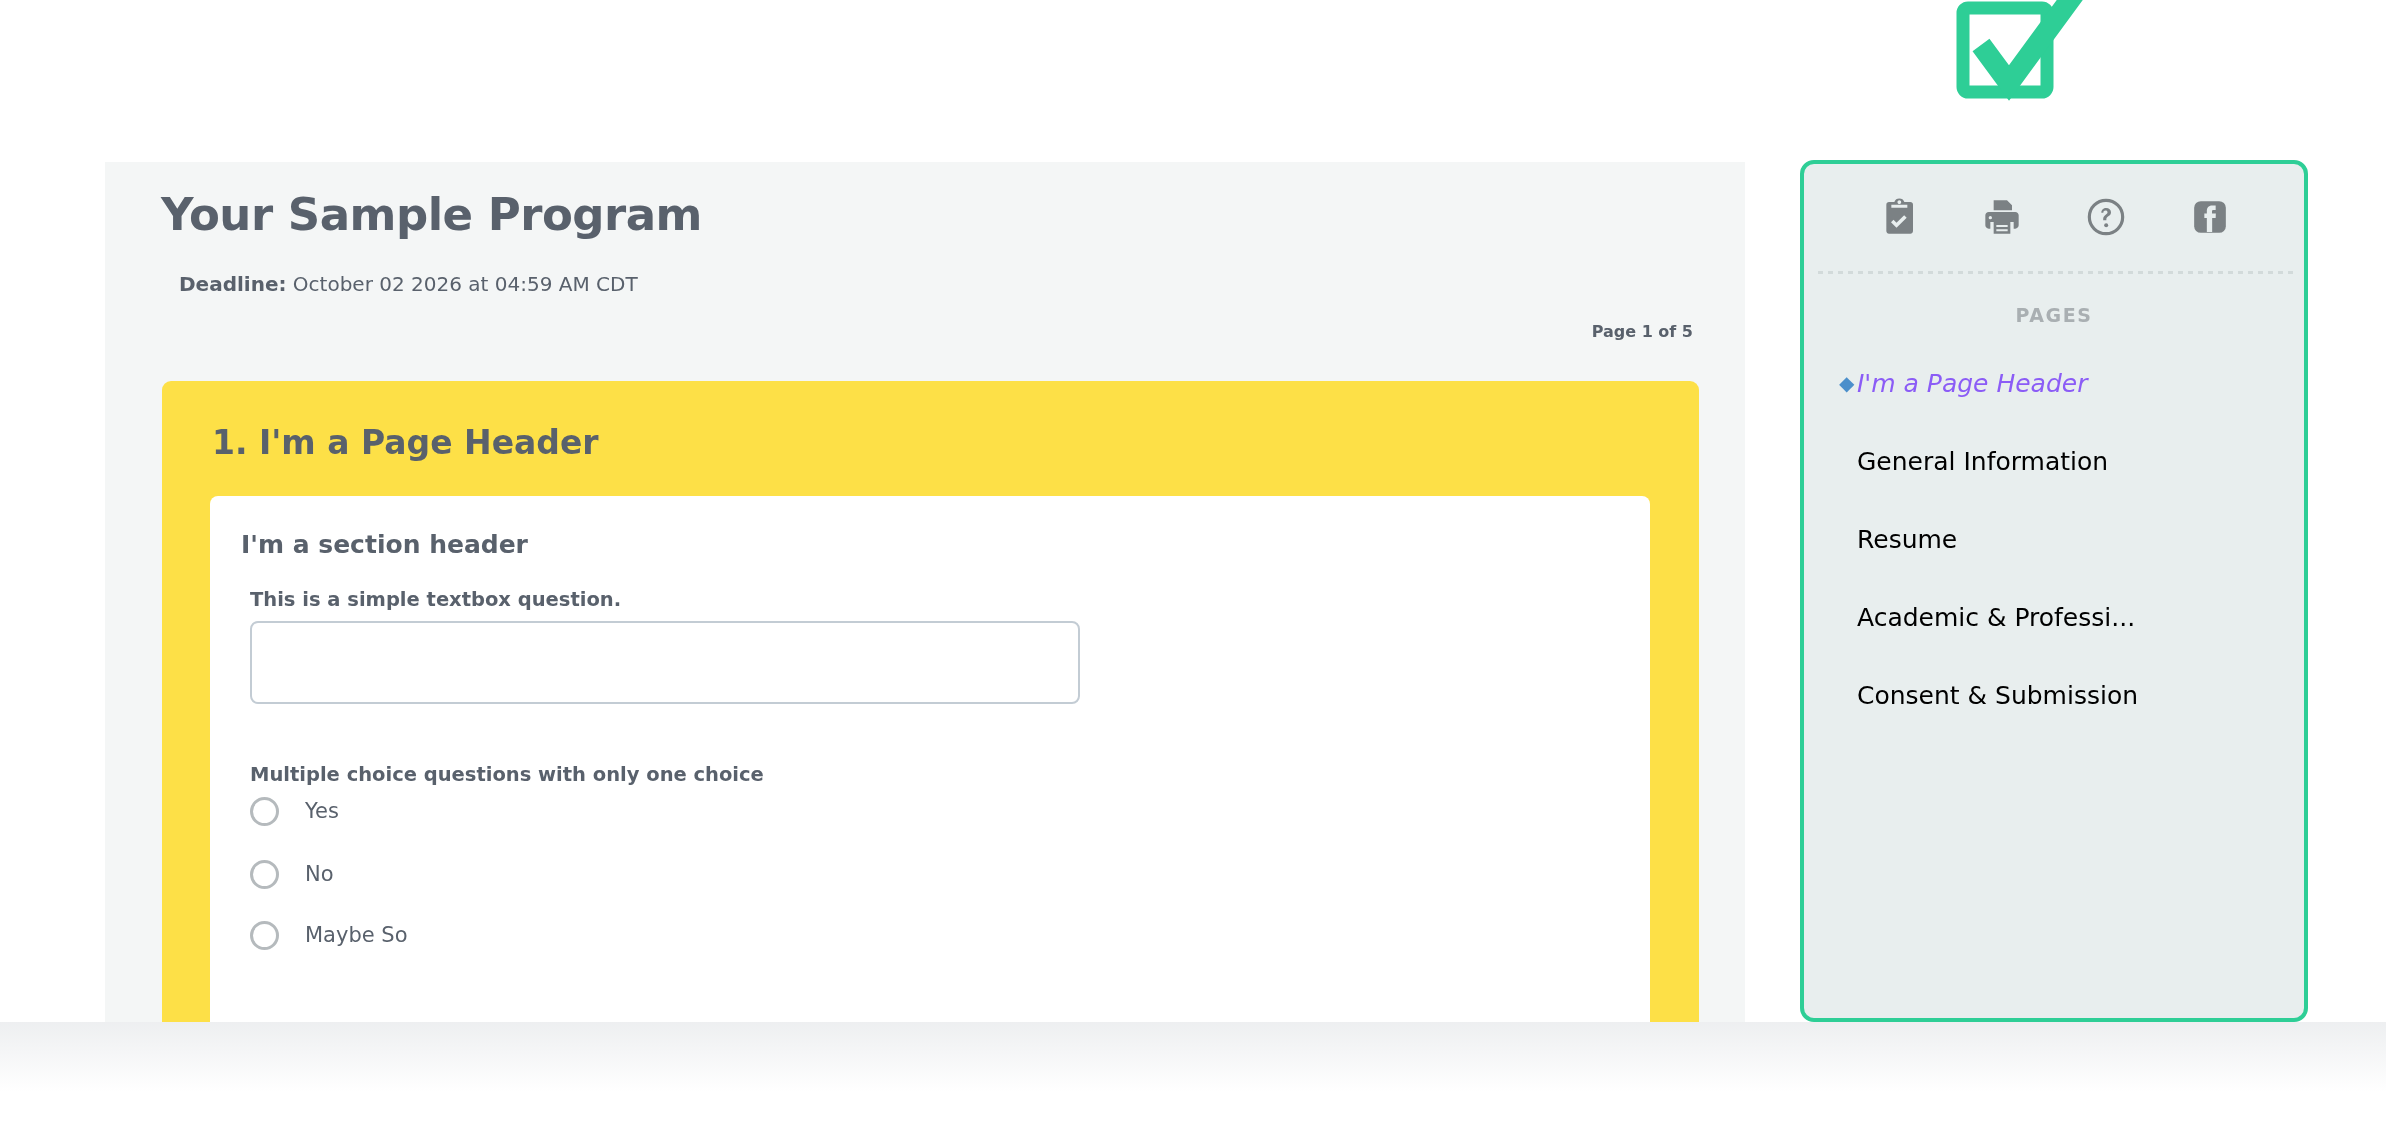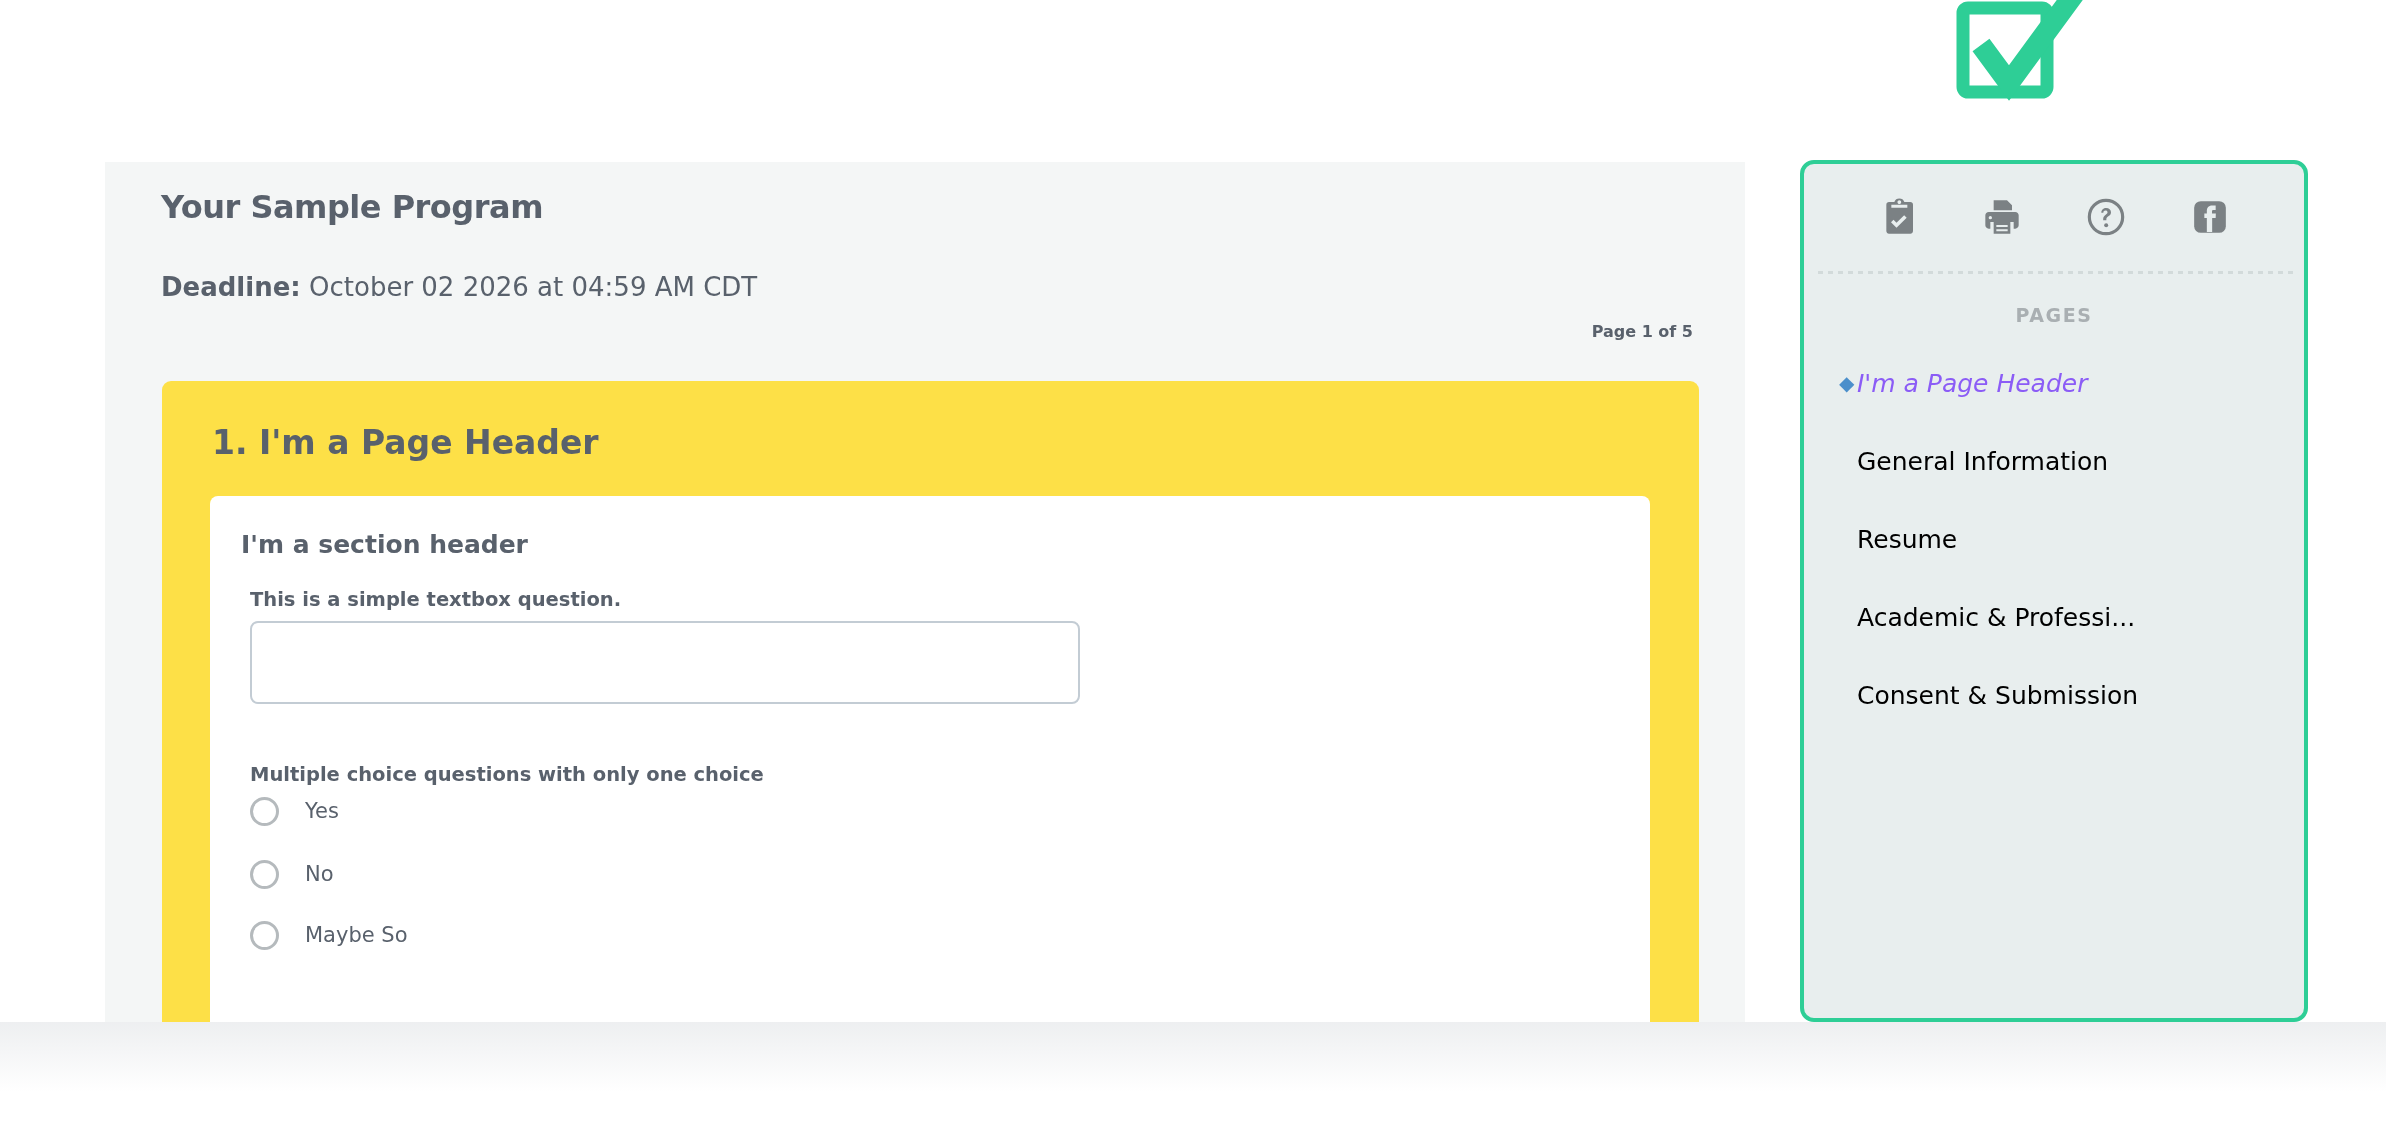--- a/index.html
+++ b/index.html
@@ -33,33 +33,33 @@
     width: 1640px;
     height: 860px;
     background: #f4f6f6;
     overflow: hidden;
   }
 
   #program-title {
     position: absolute;
     left: 56px;
     top: 26px;
-    font-size: 32px;
+    font-size: 45px;
     font-weight: bold;
     color: #59616c;
     letter-spacing: -0.5px;
     white-space: nowrap;
     text-align: center;
   }
 
   #deadline-line {
     position: absolute;
-    left: 56px;
+    left: 74px;
     top: 110px;
-    font-size: 26px;
+    font-size: 20px;
     color: #59616c;
     white-space: nowrap;
   }
   #deadline-line .dl-label { font-weight: bold; }
   #deadline-line .dl-value { font-weight: normal; }
 
   #page-counter {
     position: absolute;
     right: 52px;
     top: 160px;

